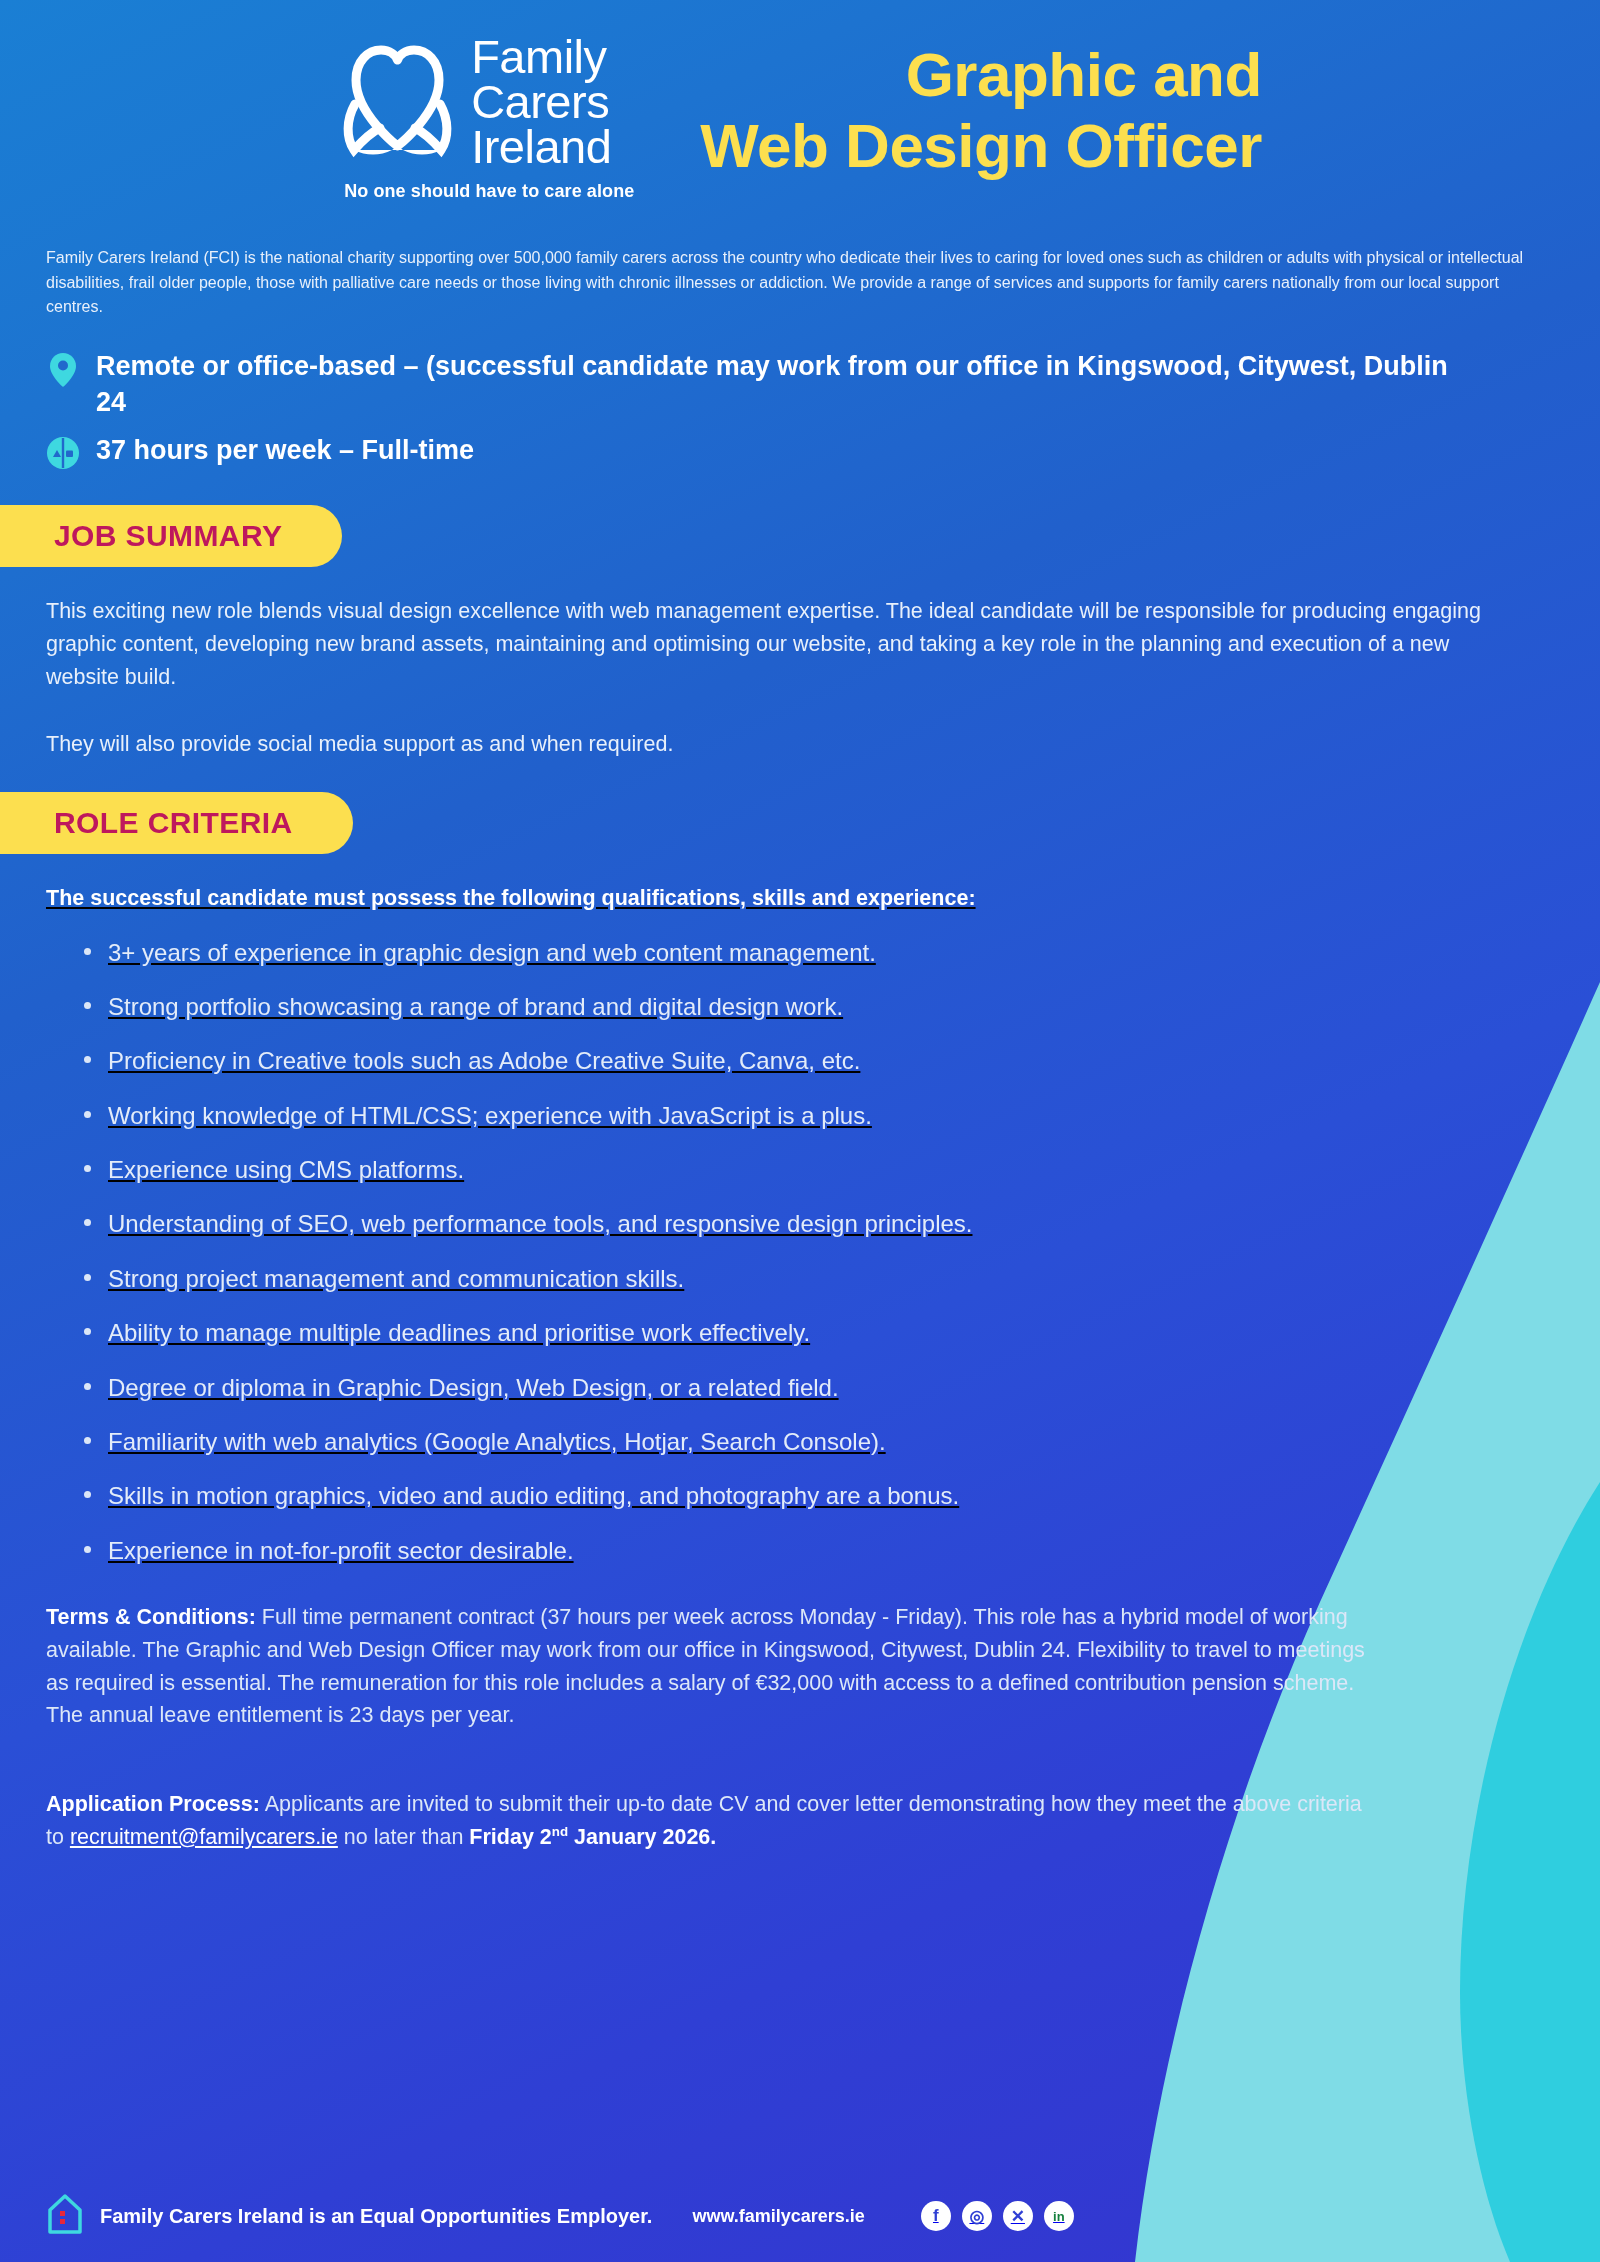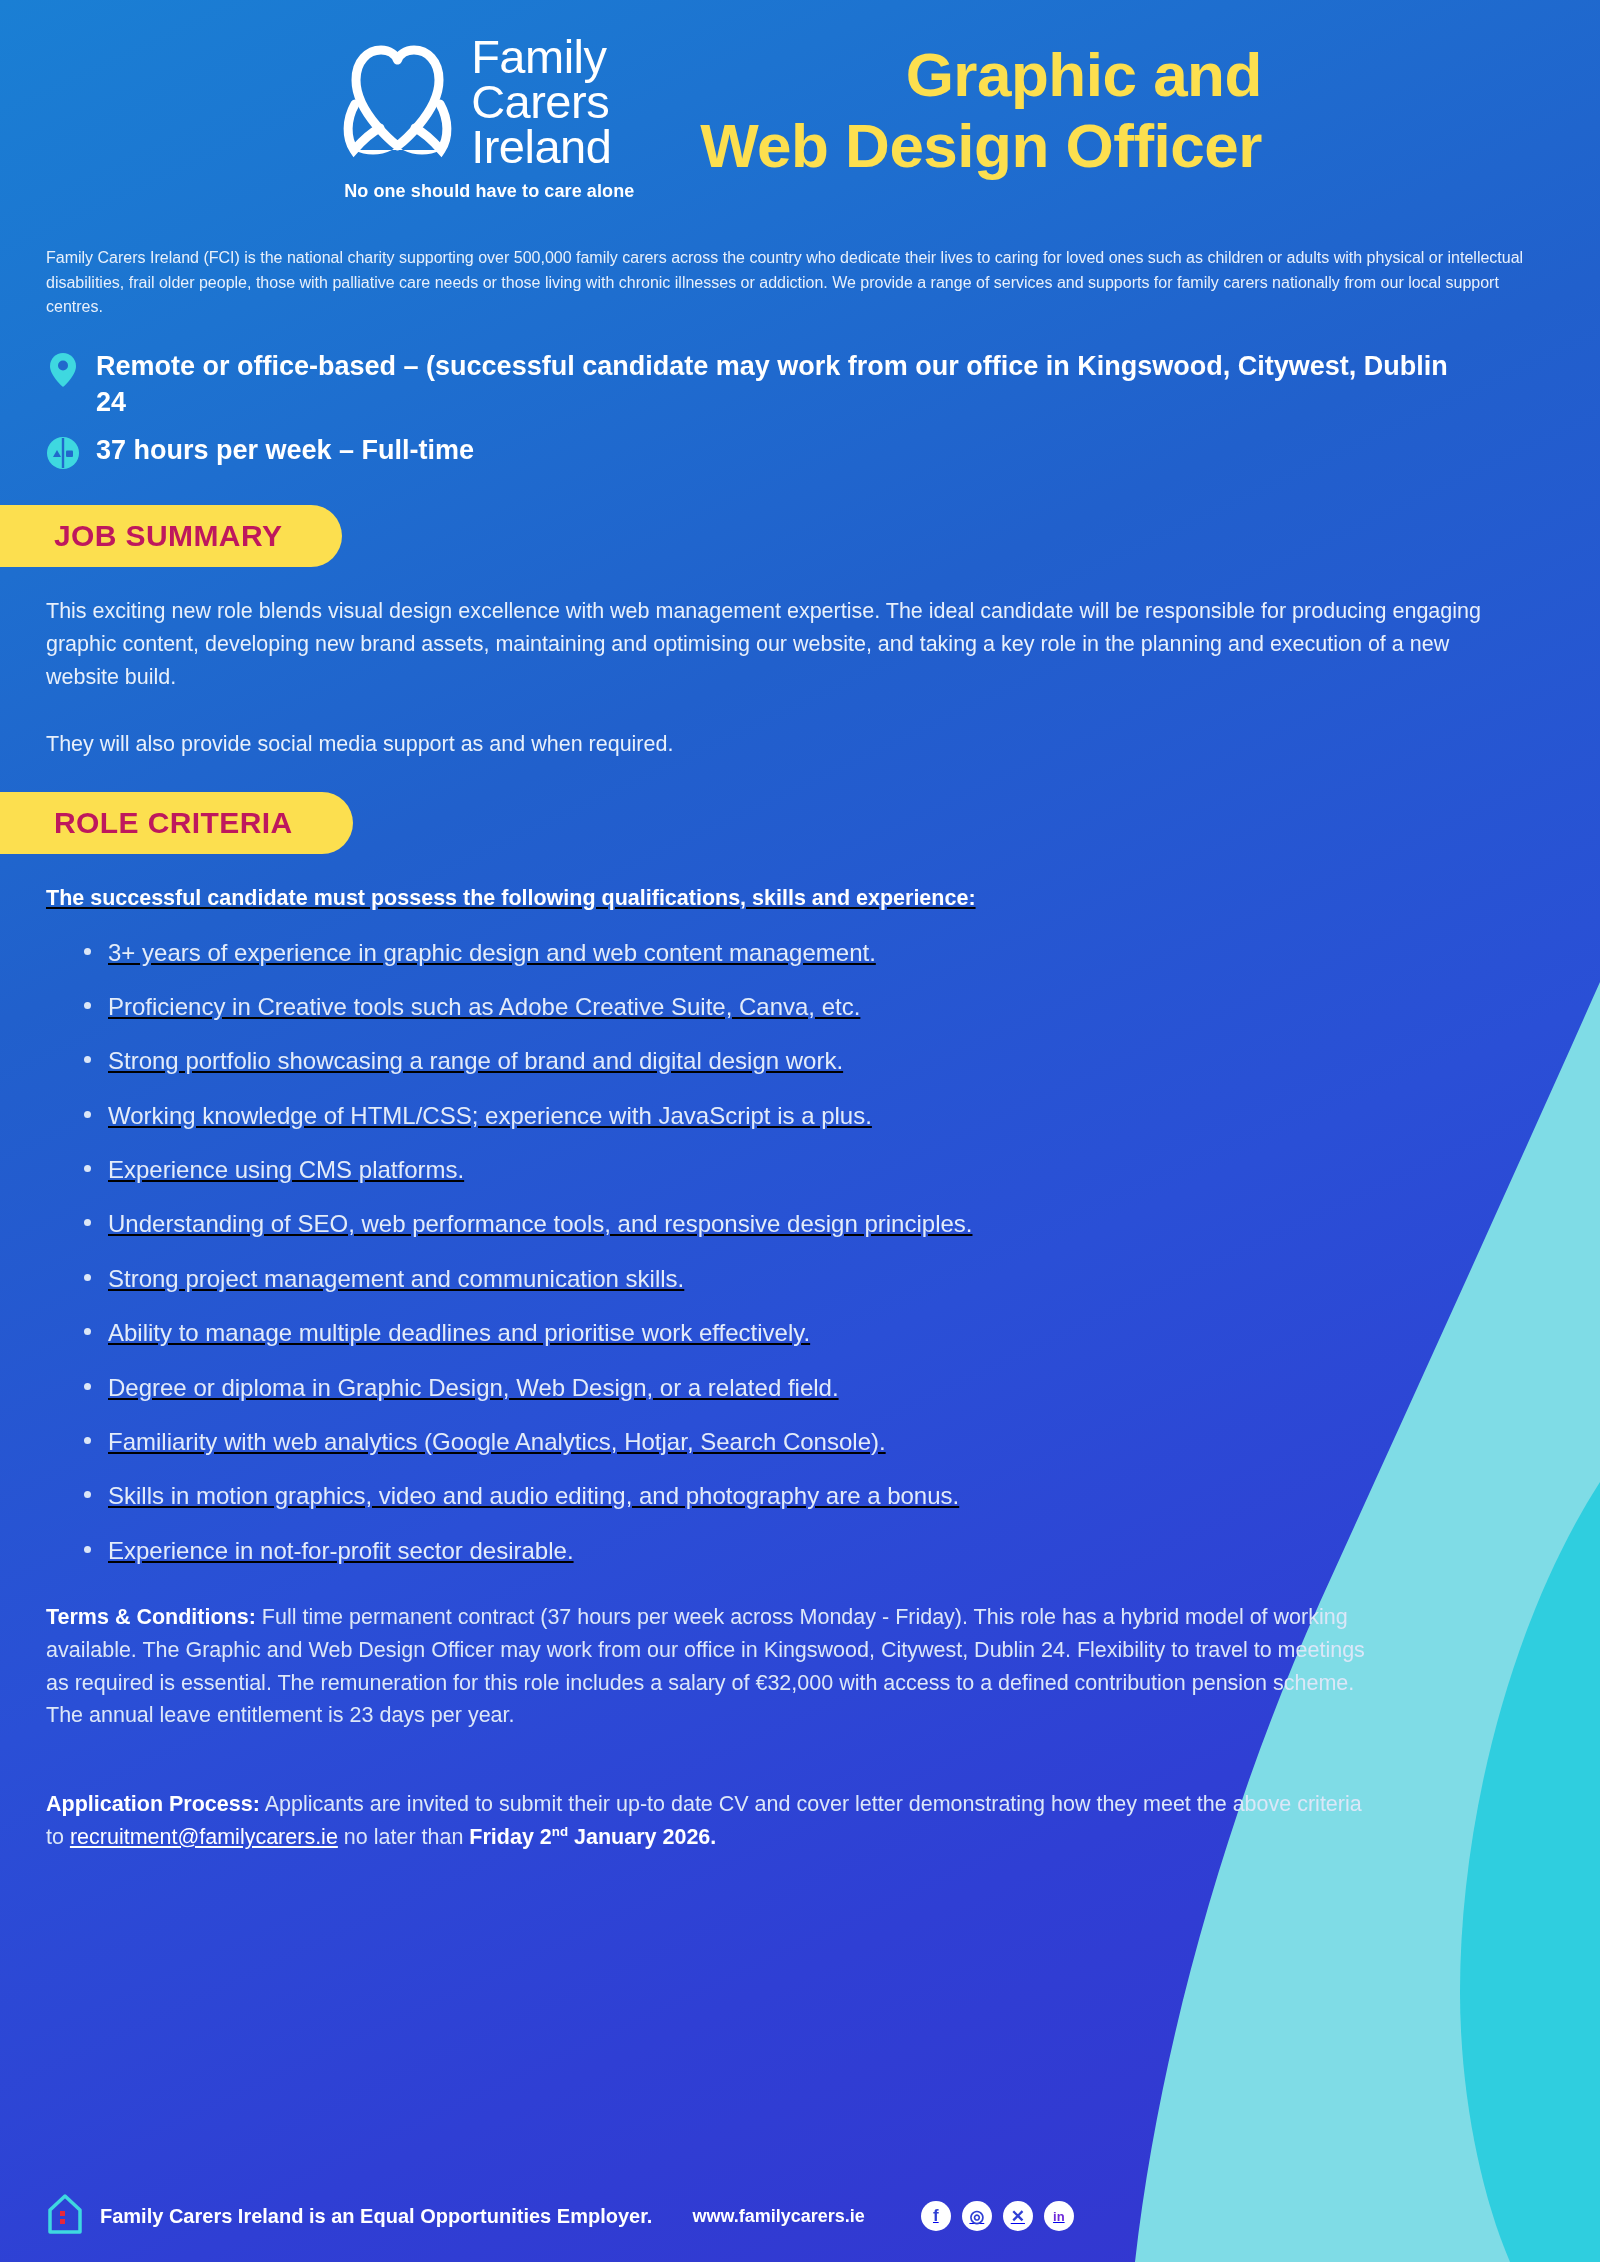--- a/index.html
+++ b/index.html
@@ -305,22 +305,22 @@
       <div class="pill">JOB SUMMARY</div>
       <p class="section-body">This exciting new role blends visual design excellence with web management expertise. The ideal candidate will be responsible for producing engaging graphic content, developing new brand assets, maintaining and optimising our website, and taking a key role in the planning and execution of a new website build.</p>
       <p class="section-body second">They will also provide social media support as and when required.</p>
     </div>
 
     <div class="pill-wrap tight">
       <div class="pill">ROLE CRITERIA</div>
       <p class="criteria-lead">The successful candidate must possess the following qualifications, skills and experience:</p>
       <ul class="criteria" id="criteria-list">
           <li>3+ years of experience in graphic design and web content management.</li>
+          <li>Strong portfolio showcasing a range of brand and digital design work.</li>
           <li>Proficiency in Creative tools such as Adobe Creative Suite, Canva, etc.</li>
-          <li>Strong portfolio showcasing a range of brand and digital design work.</li>
           <li>Working knowledge of HTML/CSS; experience with JavaScript is a plus.</li>
           <li>Experience using CMS platforms.</li>
           <li>Understanding of SEO, web performance tools, and responsive design principles.</li>
           <li>Strong project management and communication skills.</li>
           <li>Ability to manage multiple deadlines and prioritise work effectively.</li>
           <li>Degree or diploma in Graphic Design, Web Design, or a related field.</li>
           <li>Familiarity with web analytics (Google Analytics, Hotjar, Search Console).</li>
           <li>Skills in motion graphics, video and audio editing, and photography are a bonus.</li>
           <li>Experience in not-for-profit sector desirable.</li>
         </ul>
@@ -349,18 +349,18 @@
         <a class="social" href="#">
           <span style="color: rgb(47, 63, 212); font-size: 17px; font-weight: 700;">f</span>
         </a>
         <a class="social" href="#">
           <span style="color: rgb(47, 63, 212); font-size: 17px; font-weight: 700;">◎</span>
         </a>
         <a class="social" href="#">
           <span style="color: rgb(47, 63, 212); font-size: 17px; font-weight: 700;">✕</span>
         </a>
         <a class="social" href="#">
-          <span style="color: #6d28d9; font-size: 13px; font-weight: 700;">in</span>
+          <span style="color: #15803d; font-size: 13px; font-weight: 700;">in</span>
         </a>
       </span>
   </div>
 
 </div>
 
 </body></html>

